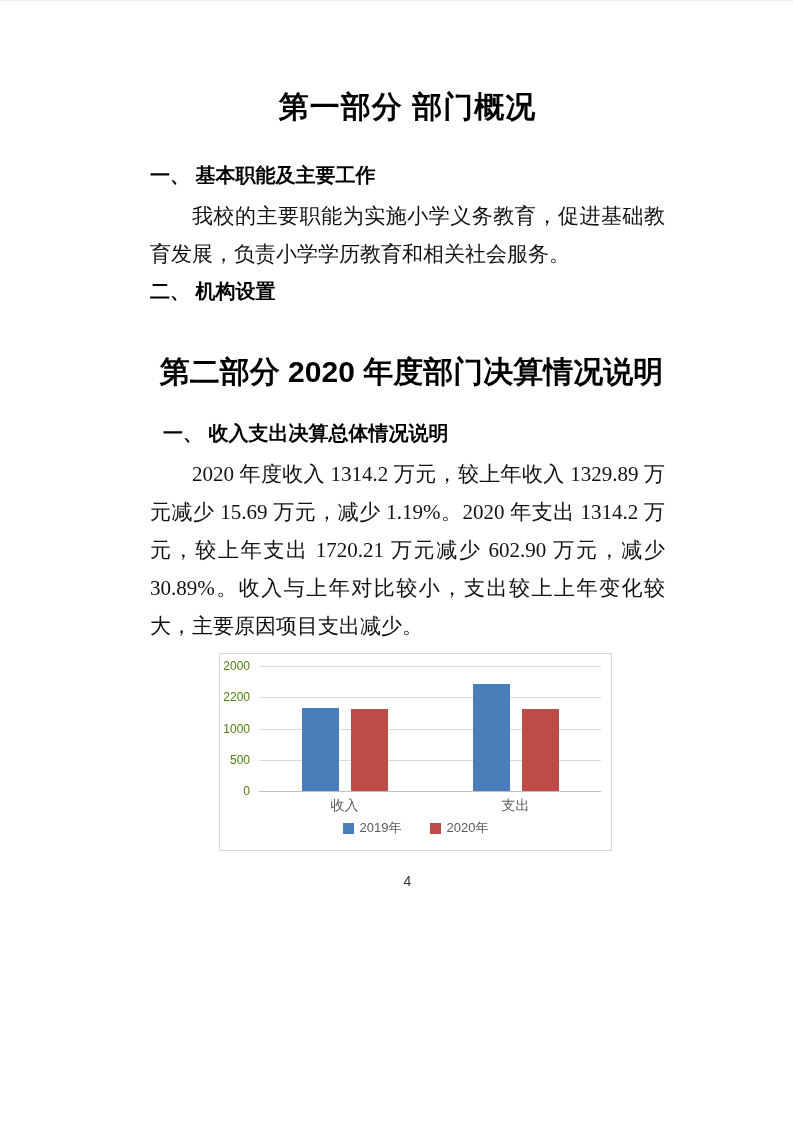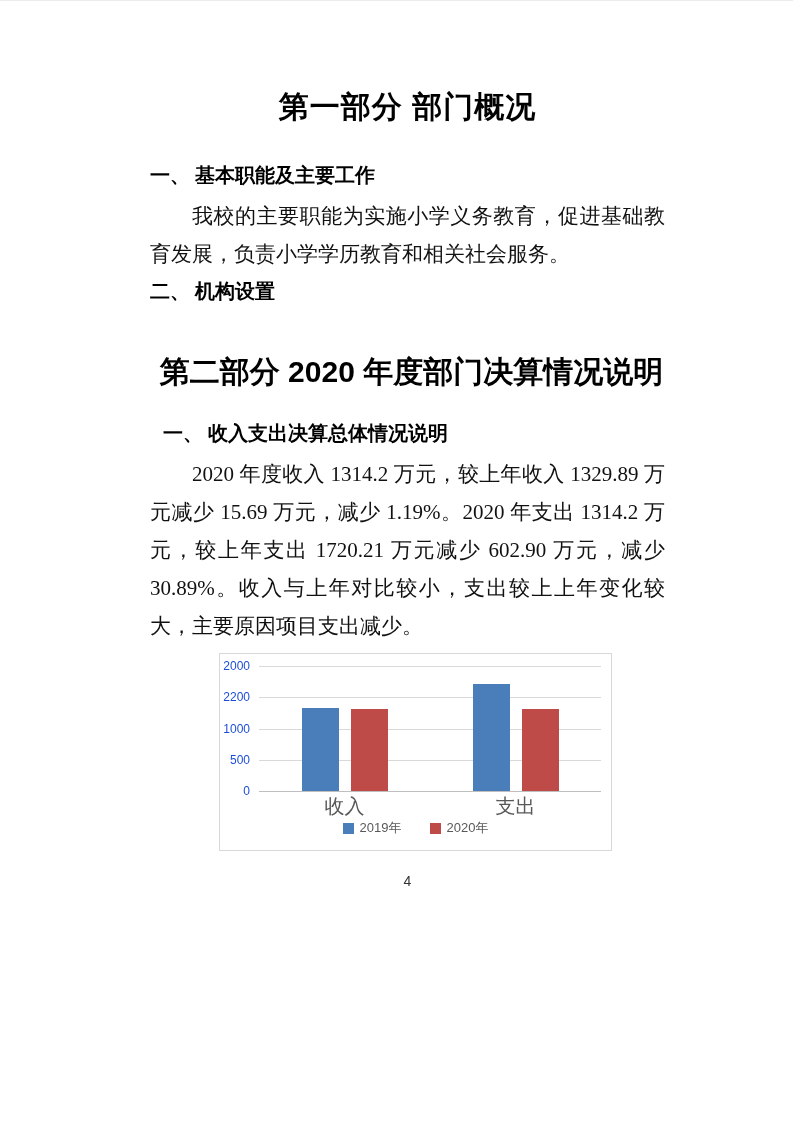--- a/index.html
+++ b/index.html
@@ -27,21 +27,21 @@
   .title-2{
     margin:42px 0 22px 8px;
     font-family:"Liberation Sans","DejaVu Sans",sans-serif;
     font-weight:bold;
     font-size:30px;line-height:46px;
     text-align:center;
     color:#000000;
   }
   .sec-heading{
     margin:2px 0 0 0;
-    font-family:Liberation Serif, serif;
+    font-family:Liberation Sans, sans-serif;
     font-weight:bold;
     font-size:20px;line-height:32px;
     color:#000000;
   }
   .sec-heading.indented{margin-left:13px;}
   .body-par{
     margin:6px 0 0 0;
     font-size:21px;line-height:38px;
     text-align:justify;
     text-indent:2em;
@@ -61,36 +61,36 @@
   .gridline{
     position:absolute;left:0;right:0;height:1px;
     background:#d9d9d9;margin-bottom:-1px;
   }
   .gridline.axisline{background:#bfbfbf;}
   .ytick{
     position:absolute;right:100%;margin-right:9px;width:40px;
     text-align:right;
     transform:translateY(50%);
     font-family:"Liberation Sans","DejaVu Sans",sans-serif;
-    font-size:12px;color:#1d4ed8;line-height:12px;
+    font-size:12px;color:#4d7c0f;line-height:12px;
   }
   .bars{
     position:absolute;left:0;top:0;right:0;bottom:0;
     display:flex;
   }
   .group{
     flex:1;display:flex;align-items:flex-end;justify-content:center;gap:12px;
   }
   .bar{width:37px;}
   .xlabels{
     position:absolute;left:39px;top:143px;width:342px;display:flex;
   }
   .xlabel{
     flex:1;text-align:center;
-    font-size:20px;color:#595959;line-height:18px;
+    font-size:14px;color:#595959;line-height:18px;
     font-family:"Liberation Serif","DejaVu Serif",serif;
   }
   .legend{
     position:absolute;left:0;right:0;top:167px;
     display:flex;justify-content:center;align-items:center;gap:28px;
   }
   .legend-item{
     display:flex;align-items:center;gap:6px;
     font-family:"Liberation Sans","DejaVu Sans",sans-serif;
     font-size:13px;color:#595959;line-height:14px;

